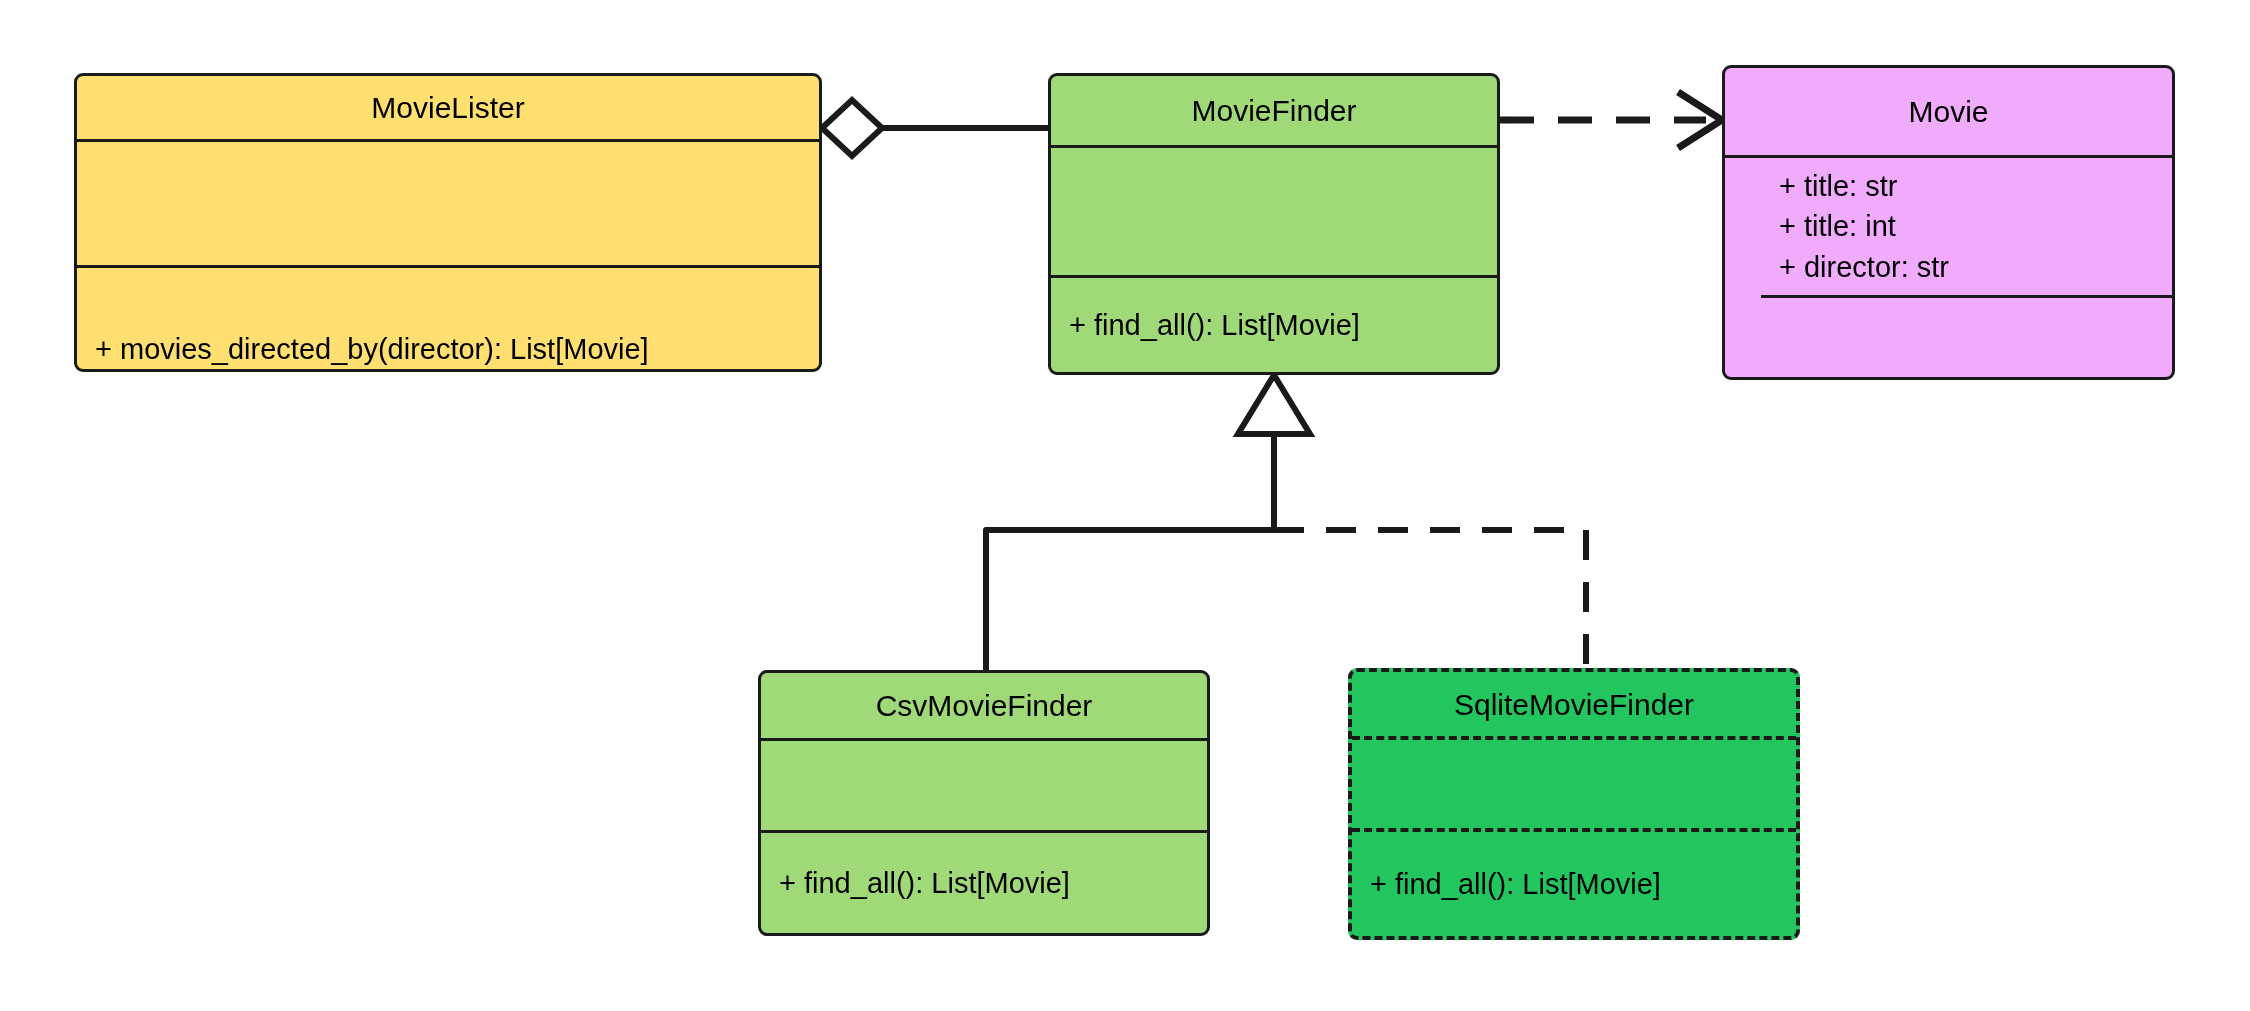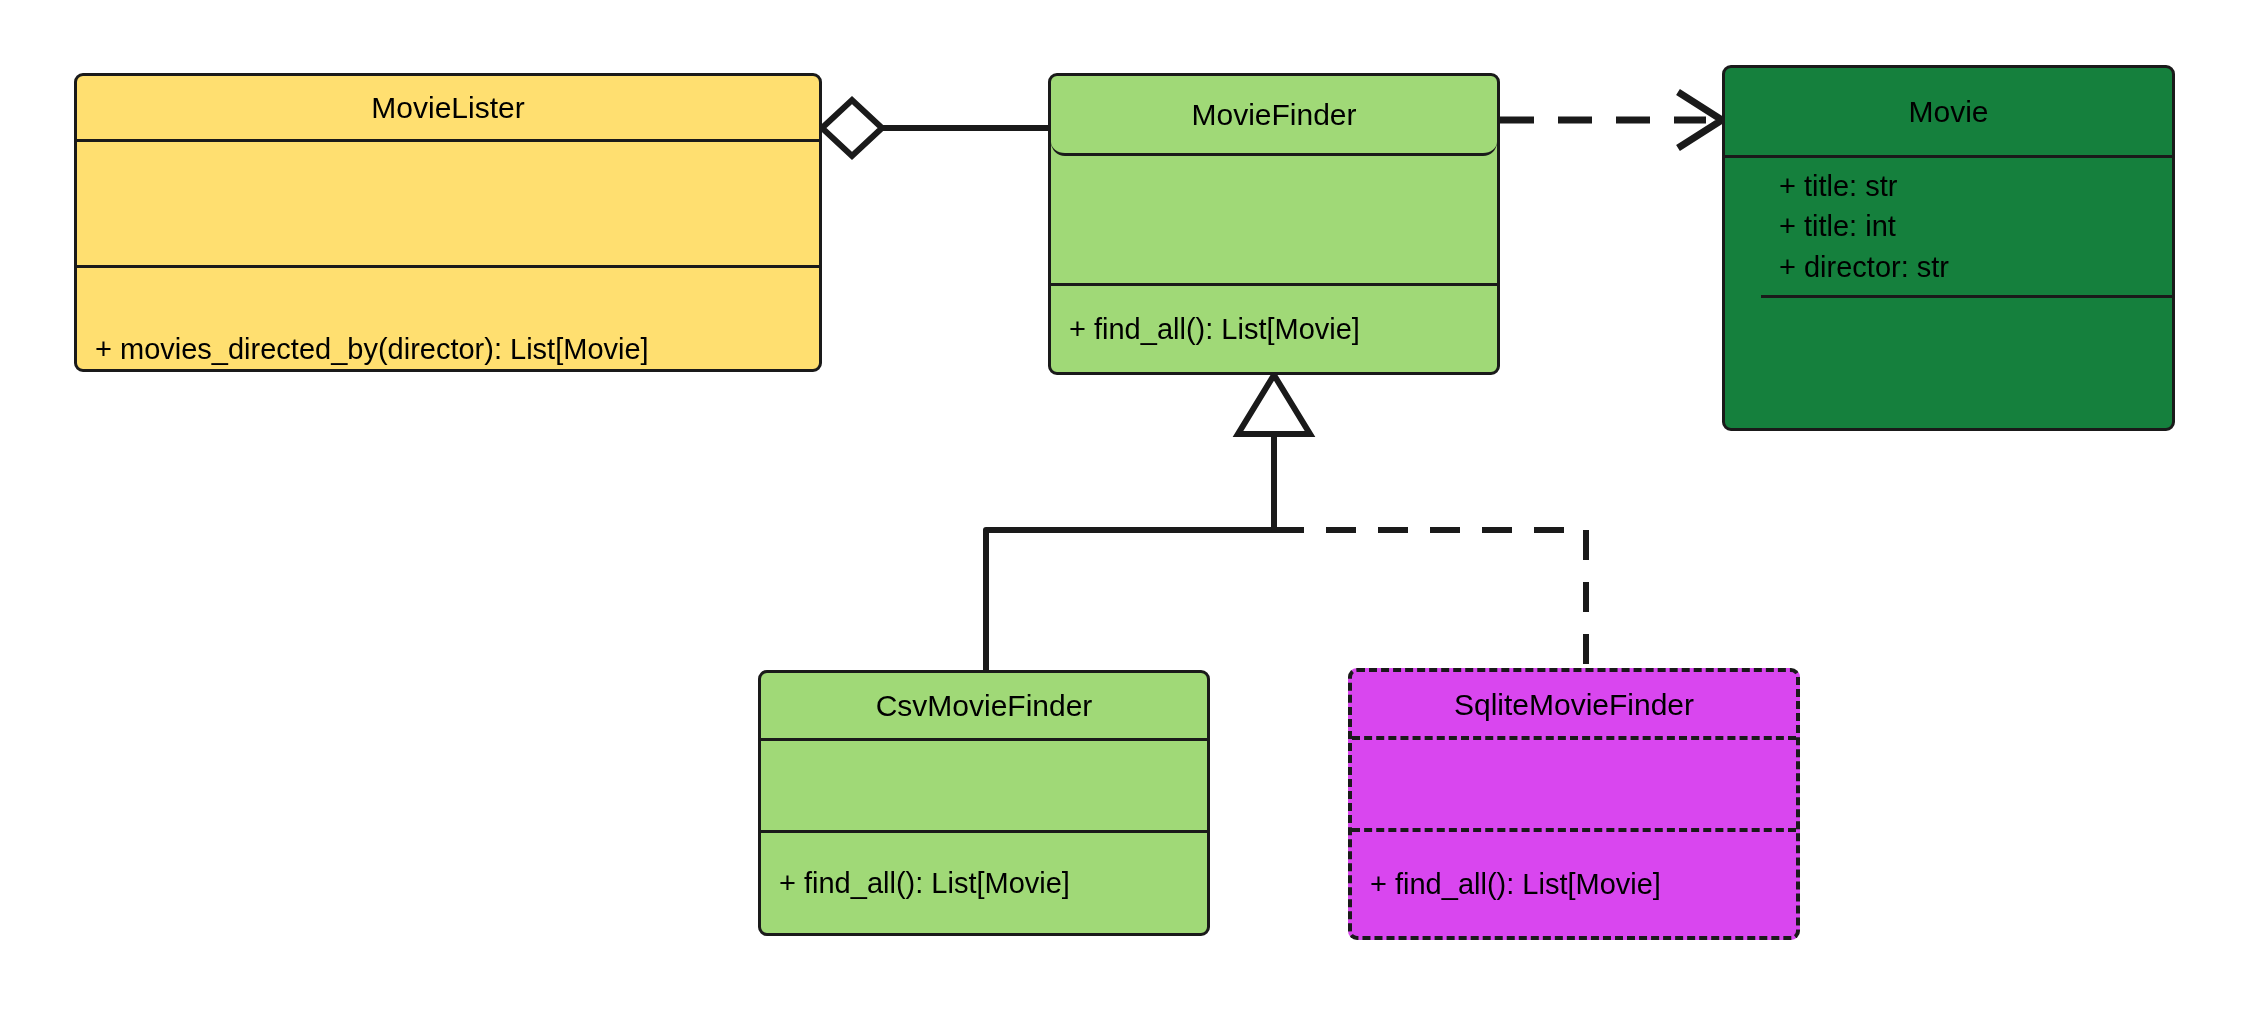--- a/index.html
+++ b/index.html
@@ -108,49 +108,49 @@
       <div class="uml-class" style="left: 74px; top: 73px; width: 748px; height: 299px; background: rgb(255, 223, 112); gap: 40px;">
         <div class="compartment name-cmp" style="height: 72px;">
           <div class="class-name">MovieLister</div>
         </div>
         <div class="compartment attr-cmp" style="height: 95px;"></div>
         <div class="compartment meth-cmp" style="flex: 1 1 auto; margin-top: 21px;">
           <div class="member">+ movies_directed_by(director): List[Movie]</div>
         </div>
       </div>
       <div class="uml-class" style="left: 1048px; top: 73px; width: 452px; height: 302px; background: rgb(160, 217, 119);">
-        <div class="compartment name-cmp" style="height: 80px; border-radius: 14px;">
+        <div class="compartment name-cmp" style="height: 72px;">
           <div class="class-name">MovieFinder</div>
         </div>
         <div class="compartment attr-cmp" style="height: 130px;"></div>
         <div class="compartment meth-cmp" style="flex: 1 1 auto;">
           <div class="member">+ find_all(): List[Movie]</div>
         </div>
       </div>
-      <div class="uml-class" style="left: 1722px; top: 65px; width: 453px; height: 366px; background: #15803d;">
+      <div class="uml-class" style="left: 1722px; top: 65px; width: 453px; height: 315px; background: #f0abfc;">
         <div class="compartment name-cmp" style="height: 90px;">
           <div class="class-name">Movie</div>
         </div>
         <div class="compartment attr-cmp" style="height: 140px; margin-left: 36px;">
           <div class="member">+ title: str</div>
           <div class="member">+ title: int</div>
           <div class="member">+ director: str</div>
         </div>
         <div class="compartment meth-cmp" style="flex: 1 1 auto;"></div>
       </div>
       <div class="uml-class" style="left: 748px; top: 670px; width: 452px; height: 266px; background: rgb(160, 217, 119); margin-left: 10px;">
         <div class="compartment name-cmp" style="height: 68px;">
           <div class="class-name">CsvMovieFinder</div>
         </div>
         <div class="compartment attr-cmp" style="height: 92px;"></div>
         <div class="compartment meth-cmp" style="flex: 1 1 auto;">
           <div class="member">+ find_all(): List[Movie]</div>
         </div>
       </div>
-      <div class="uml-class dashed" style="left: 1348px; top: 668px; width: 452px; height: 272px; background: #d946ef;">
+      <div class="uml-class dashed" style="left: 1348px; top: 668px; width: 452px; height: 272px; background: #22c55e;">
         <div class="compartment name-cmp" style="height: 68px;">
           <div class="class-name">SqliteMovieFinder</div>
         </div>
         <div class="compartment attr-cmp" style="height: 92px;"></div>
         <div class="compartment meth-cmp" style="flex: 1 1 auto;">
           <div class="member">+ find_all(): List[Movie]</div>
         </div>
       </div>
     </div>
 

